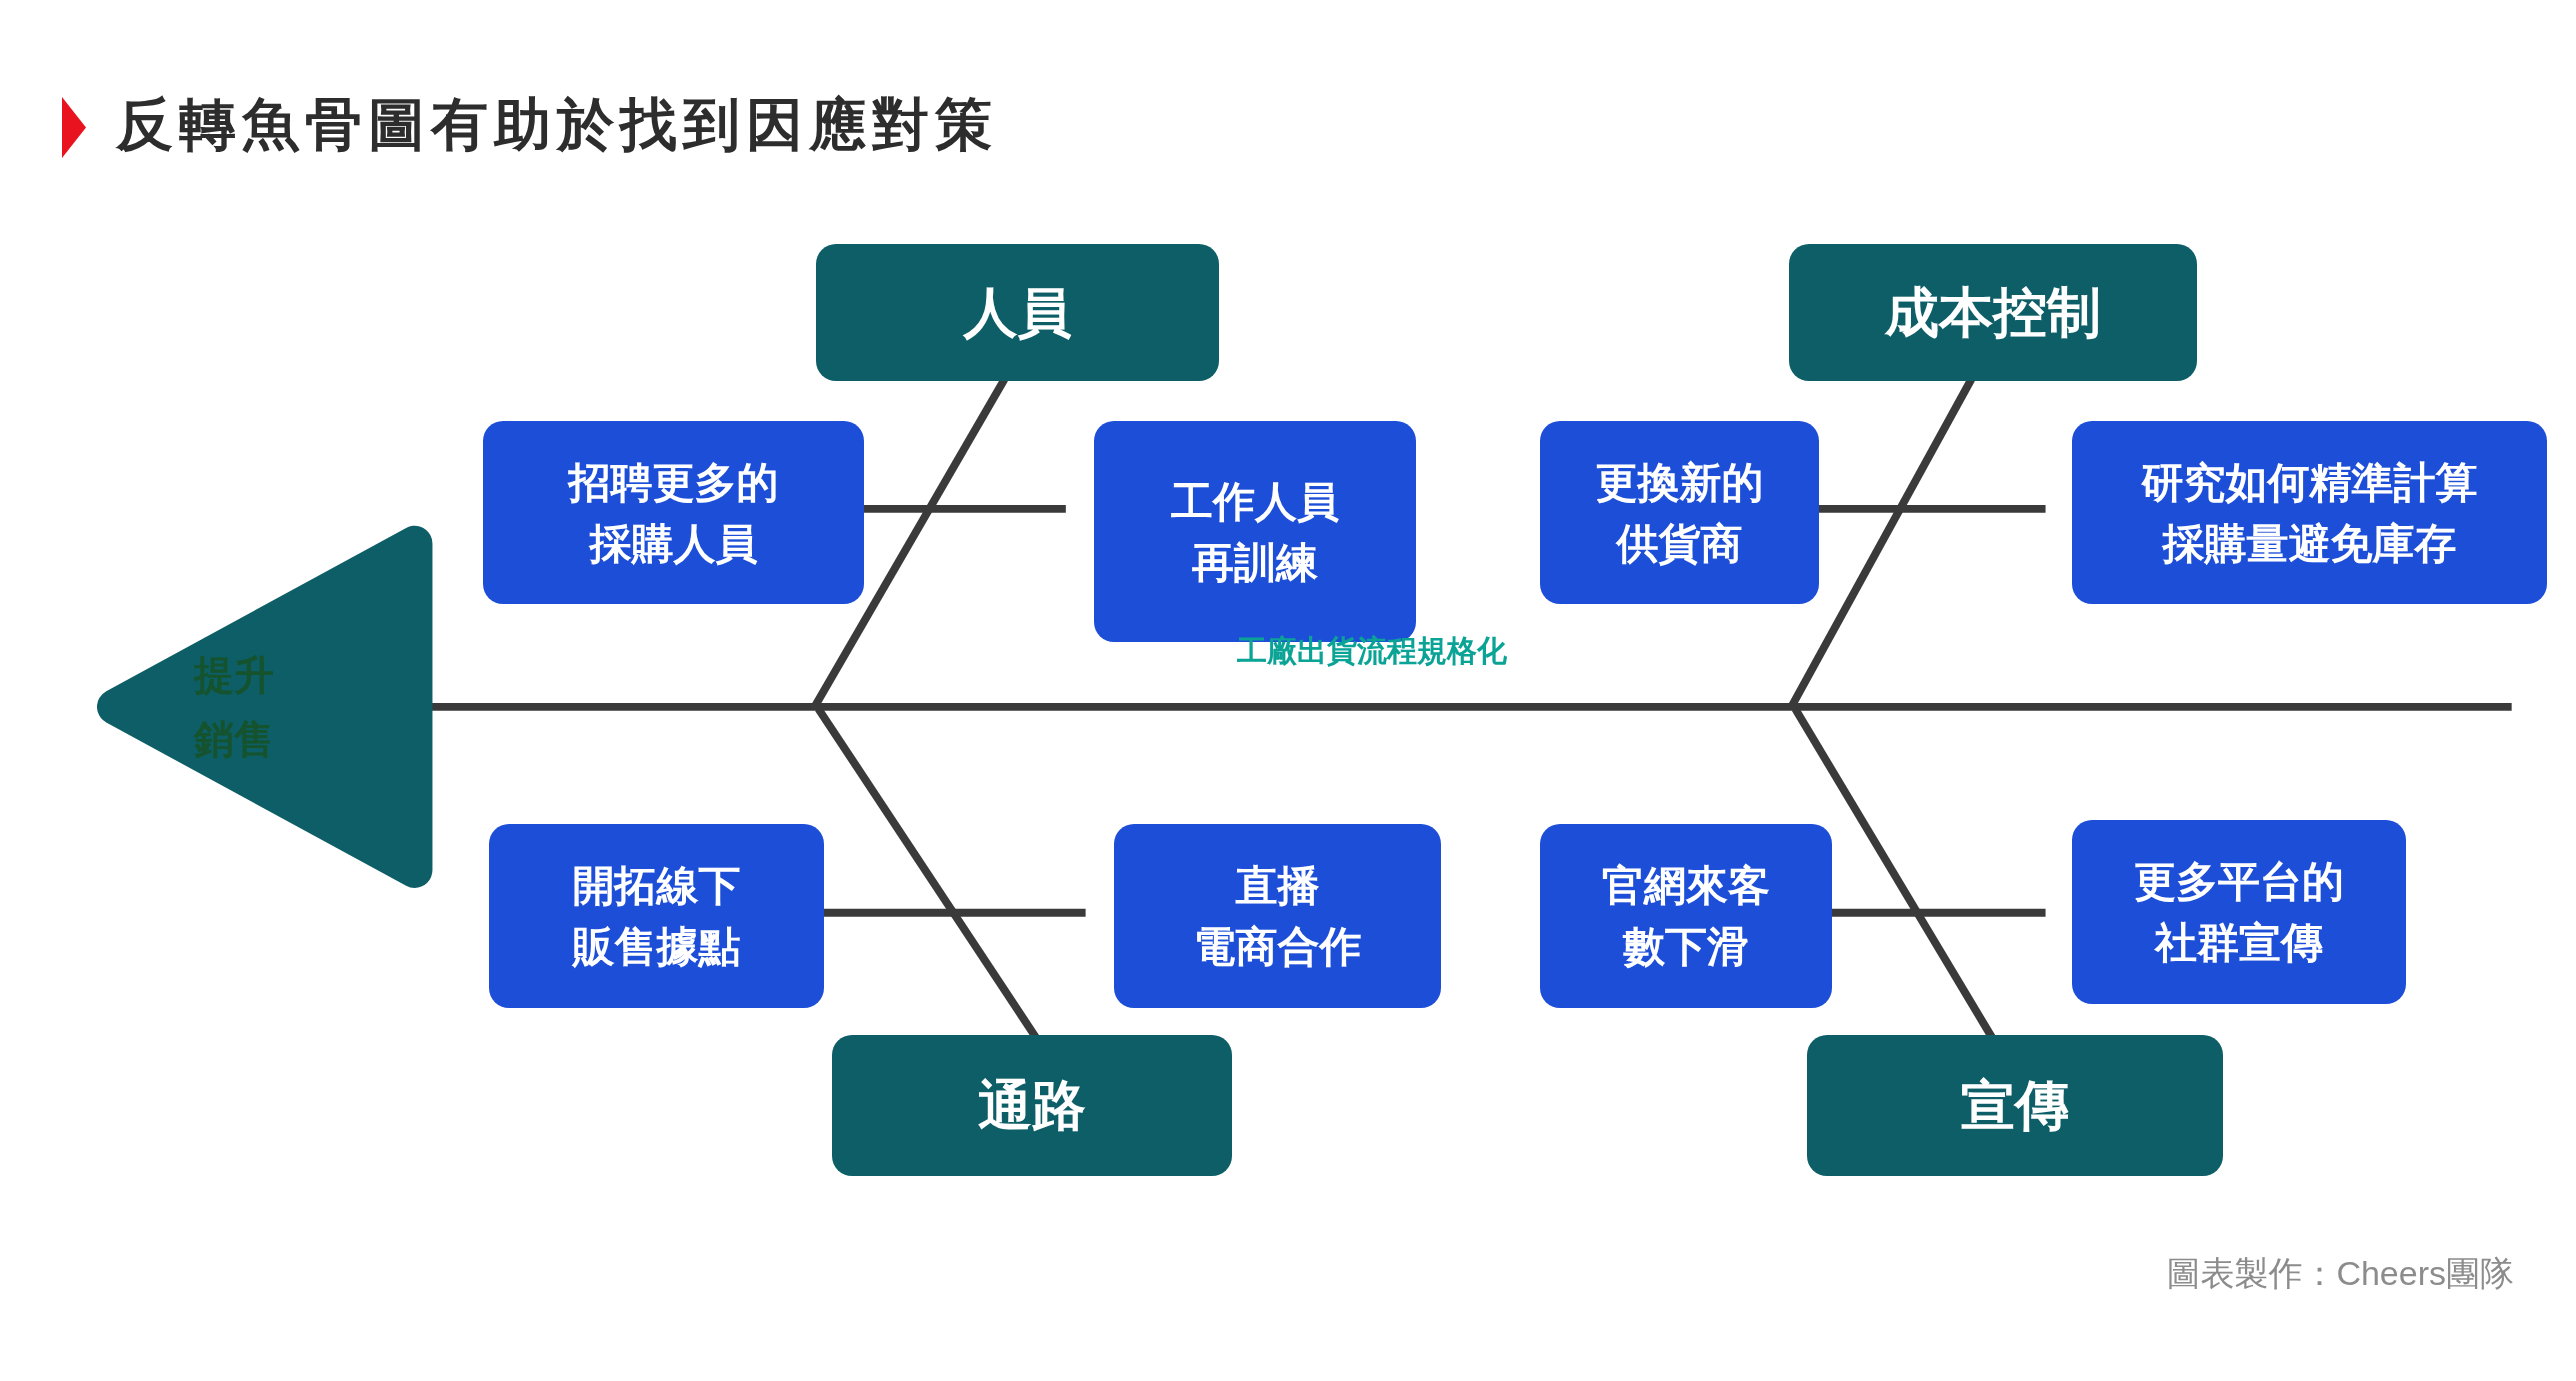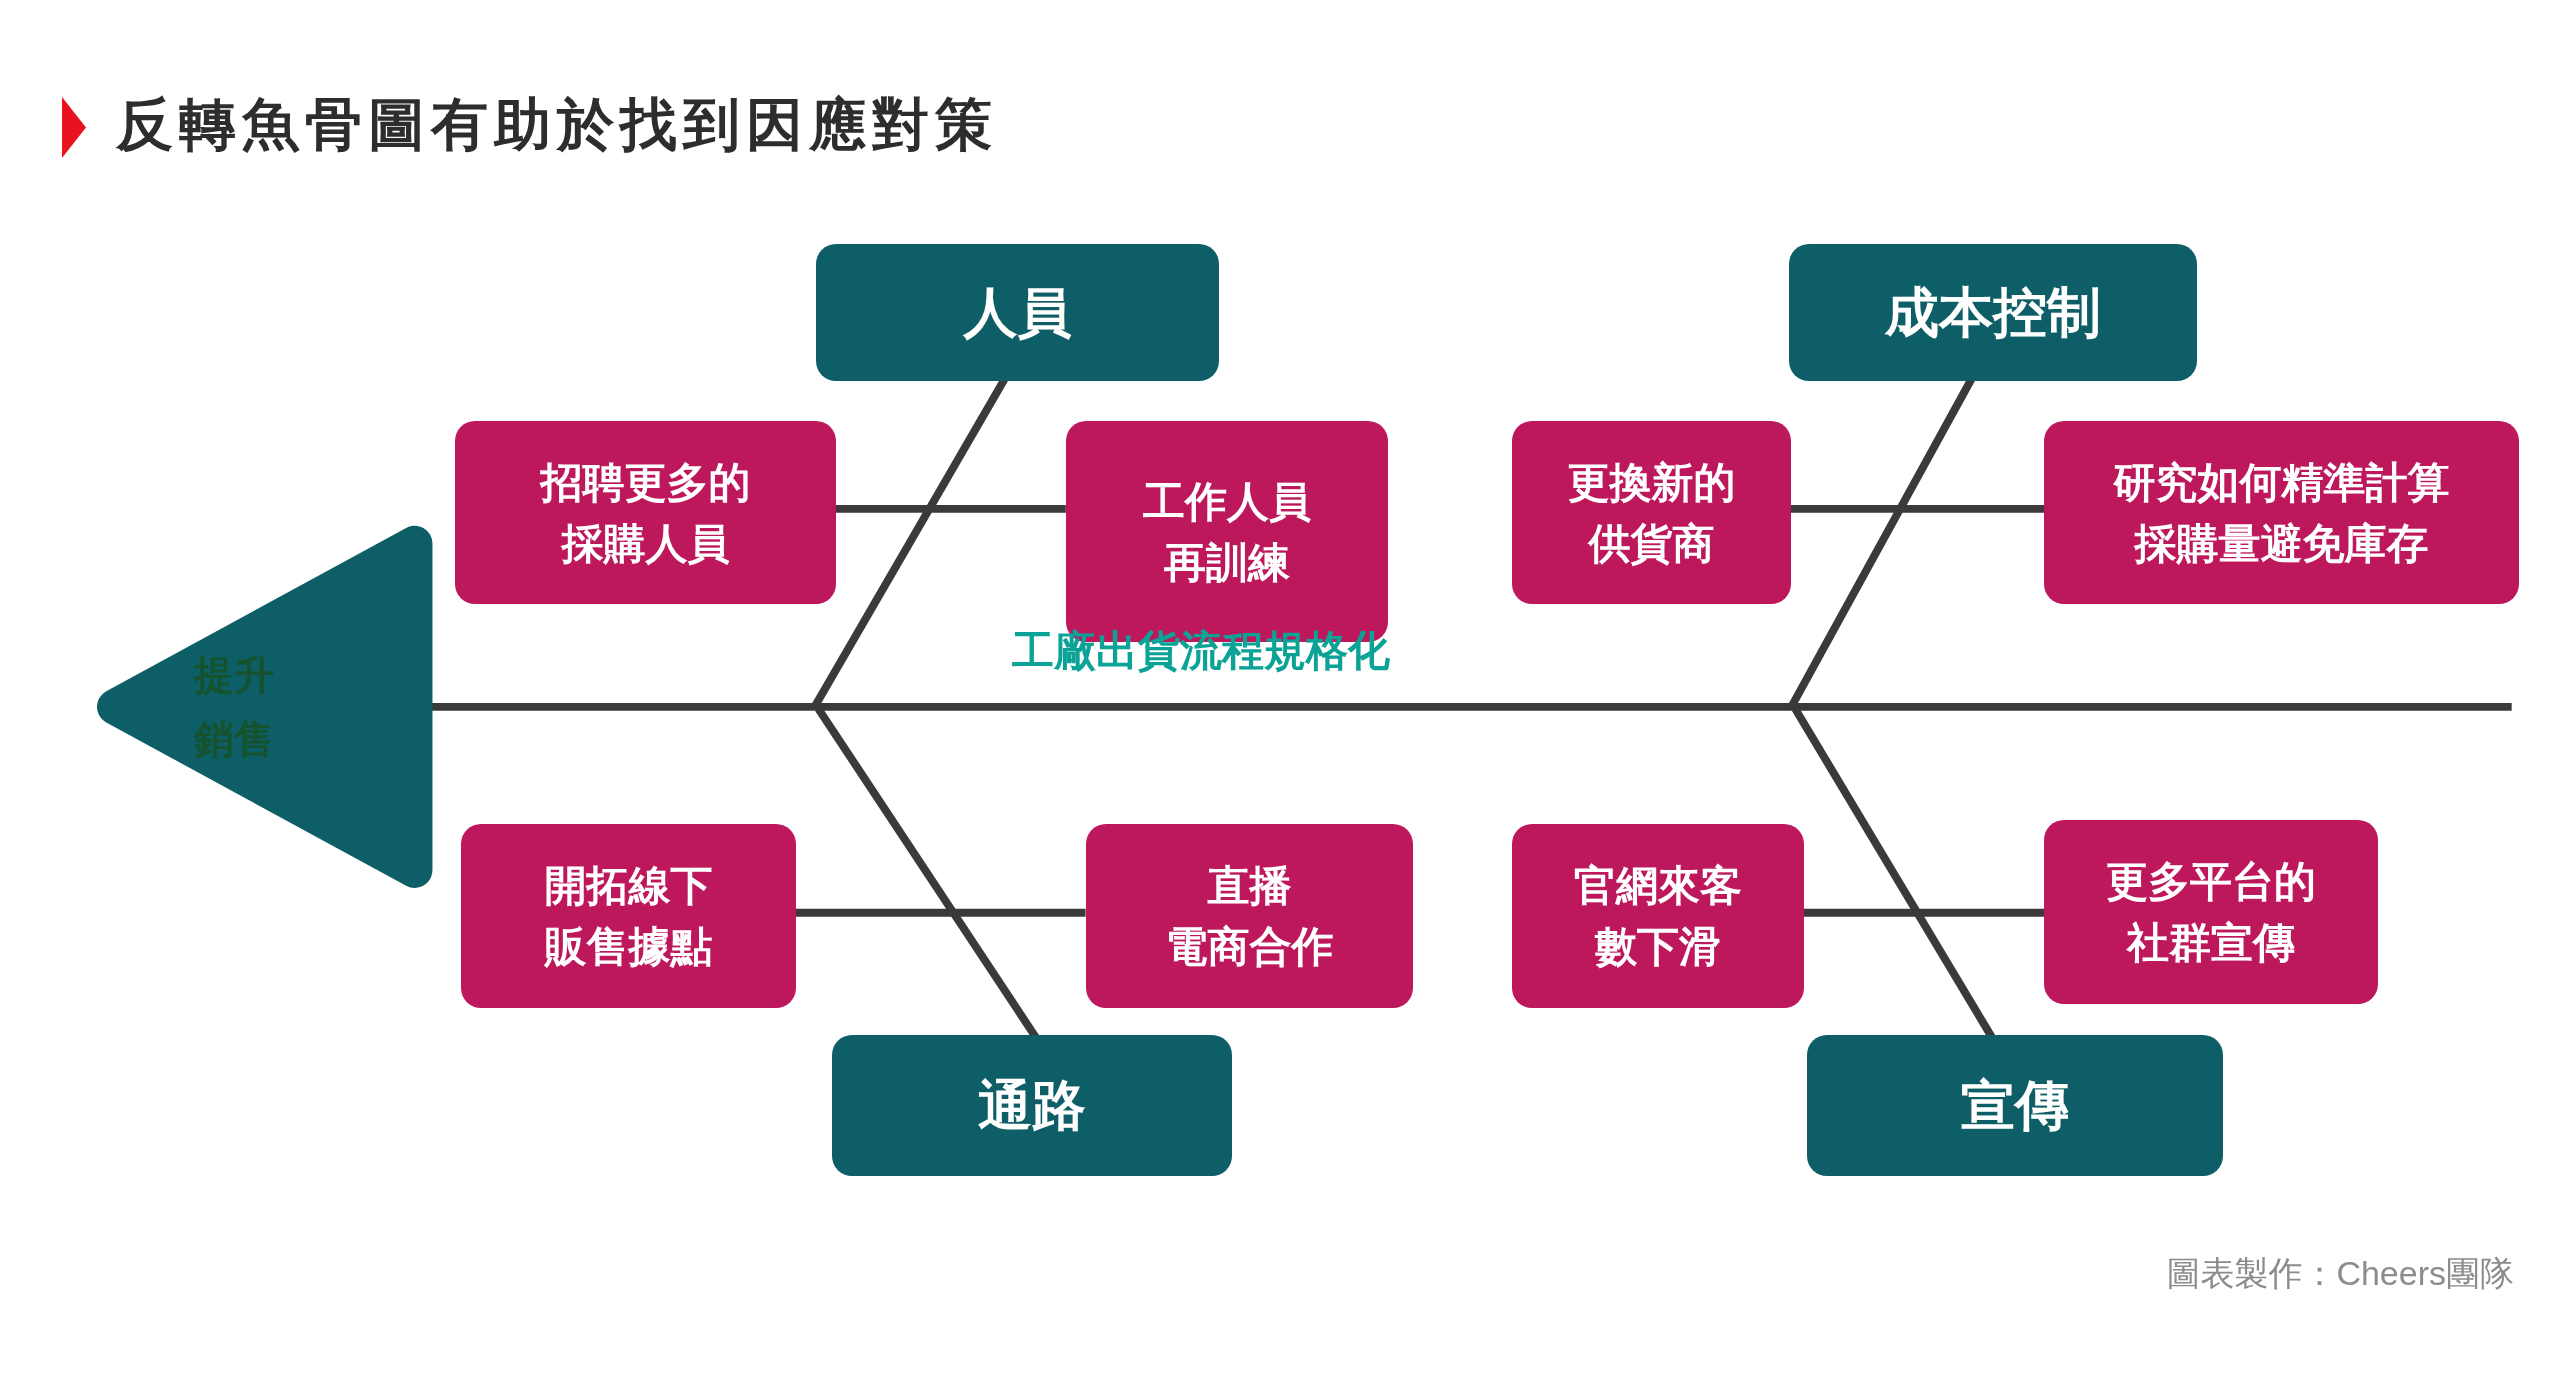--- a/index.html
+++ b/index.html
@@ -84,33 +84,34 @@
     color: #ffffff;
     font-weight: 700;
     border-radius: 20px;
   }
   .cat {
     background: #0D5E66;
     font-size: 54px;
     line-height: 55px;
   }
   .cause {
-    background: #be185d;
+    background: #1d4ed8;
     font-size: 42px;
     line-height: 61px;
+    margin-left: 28px;
   }
   .cause span, .cat span { display: block; }
   
   .spine-note {
     position: absolute;
     left: 1012px;
     top: 621px;
     width: 495px;
-    text-align: left;
-    font-size: 42px;
+    text-align: right;
+    font-size: 30px;
     font-weight: 700;
     color: #0AA396;
     line-height: 59px;
     z-index: 1;
     white-space: nowrap;
   }
   
   .credit {
     position: absolute;
     left: 2019px;

